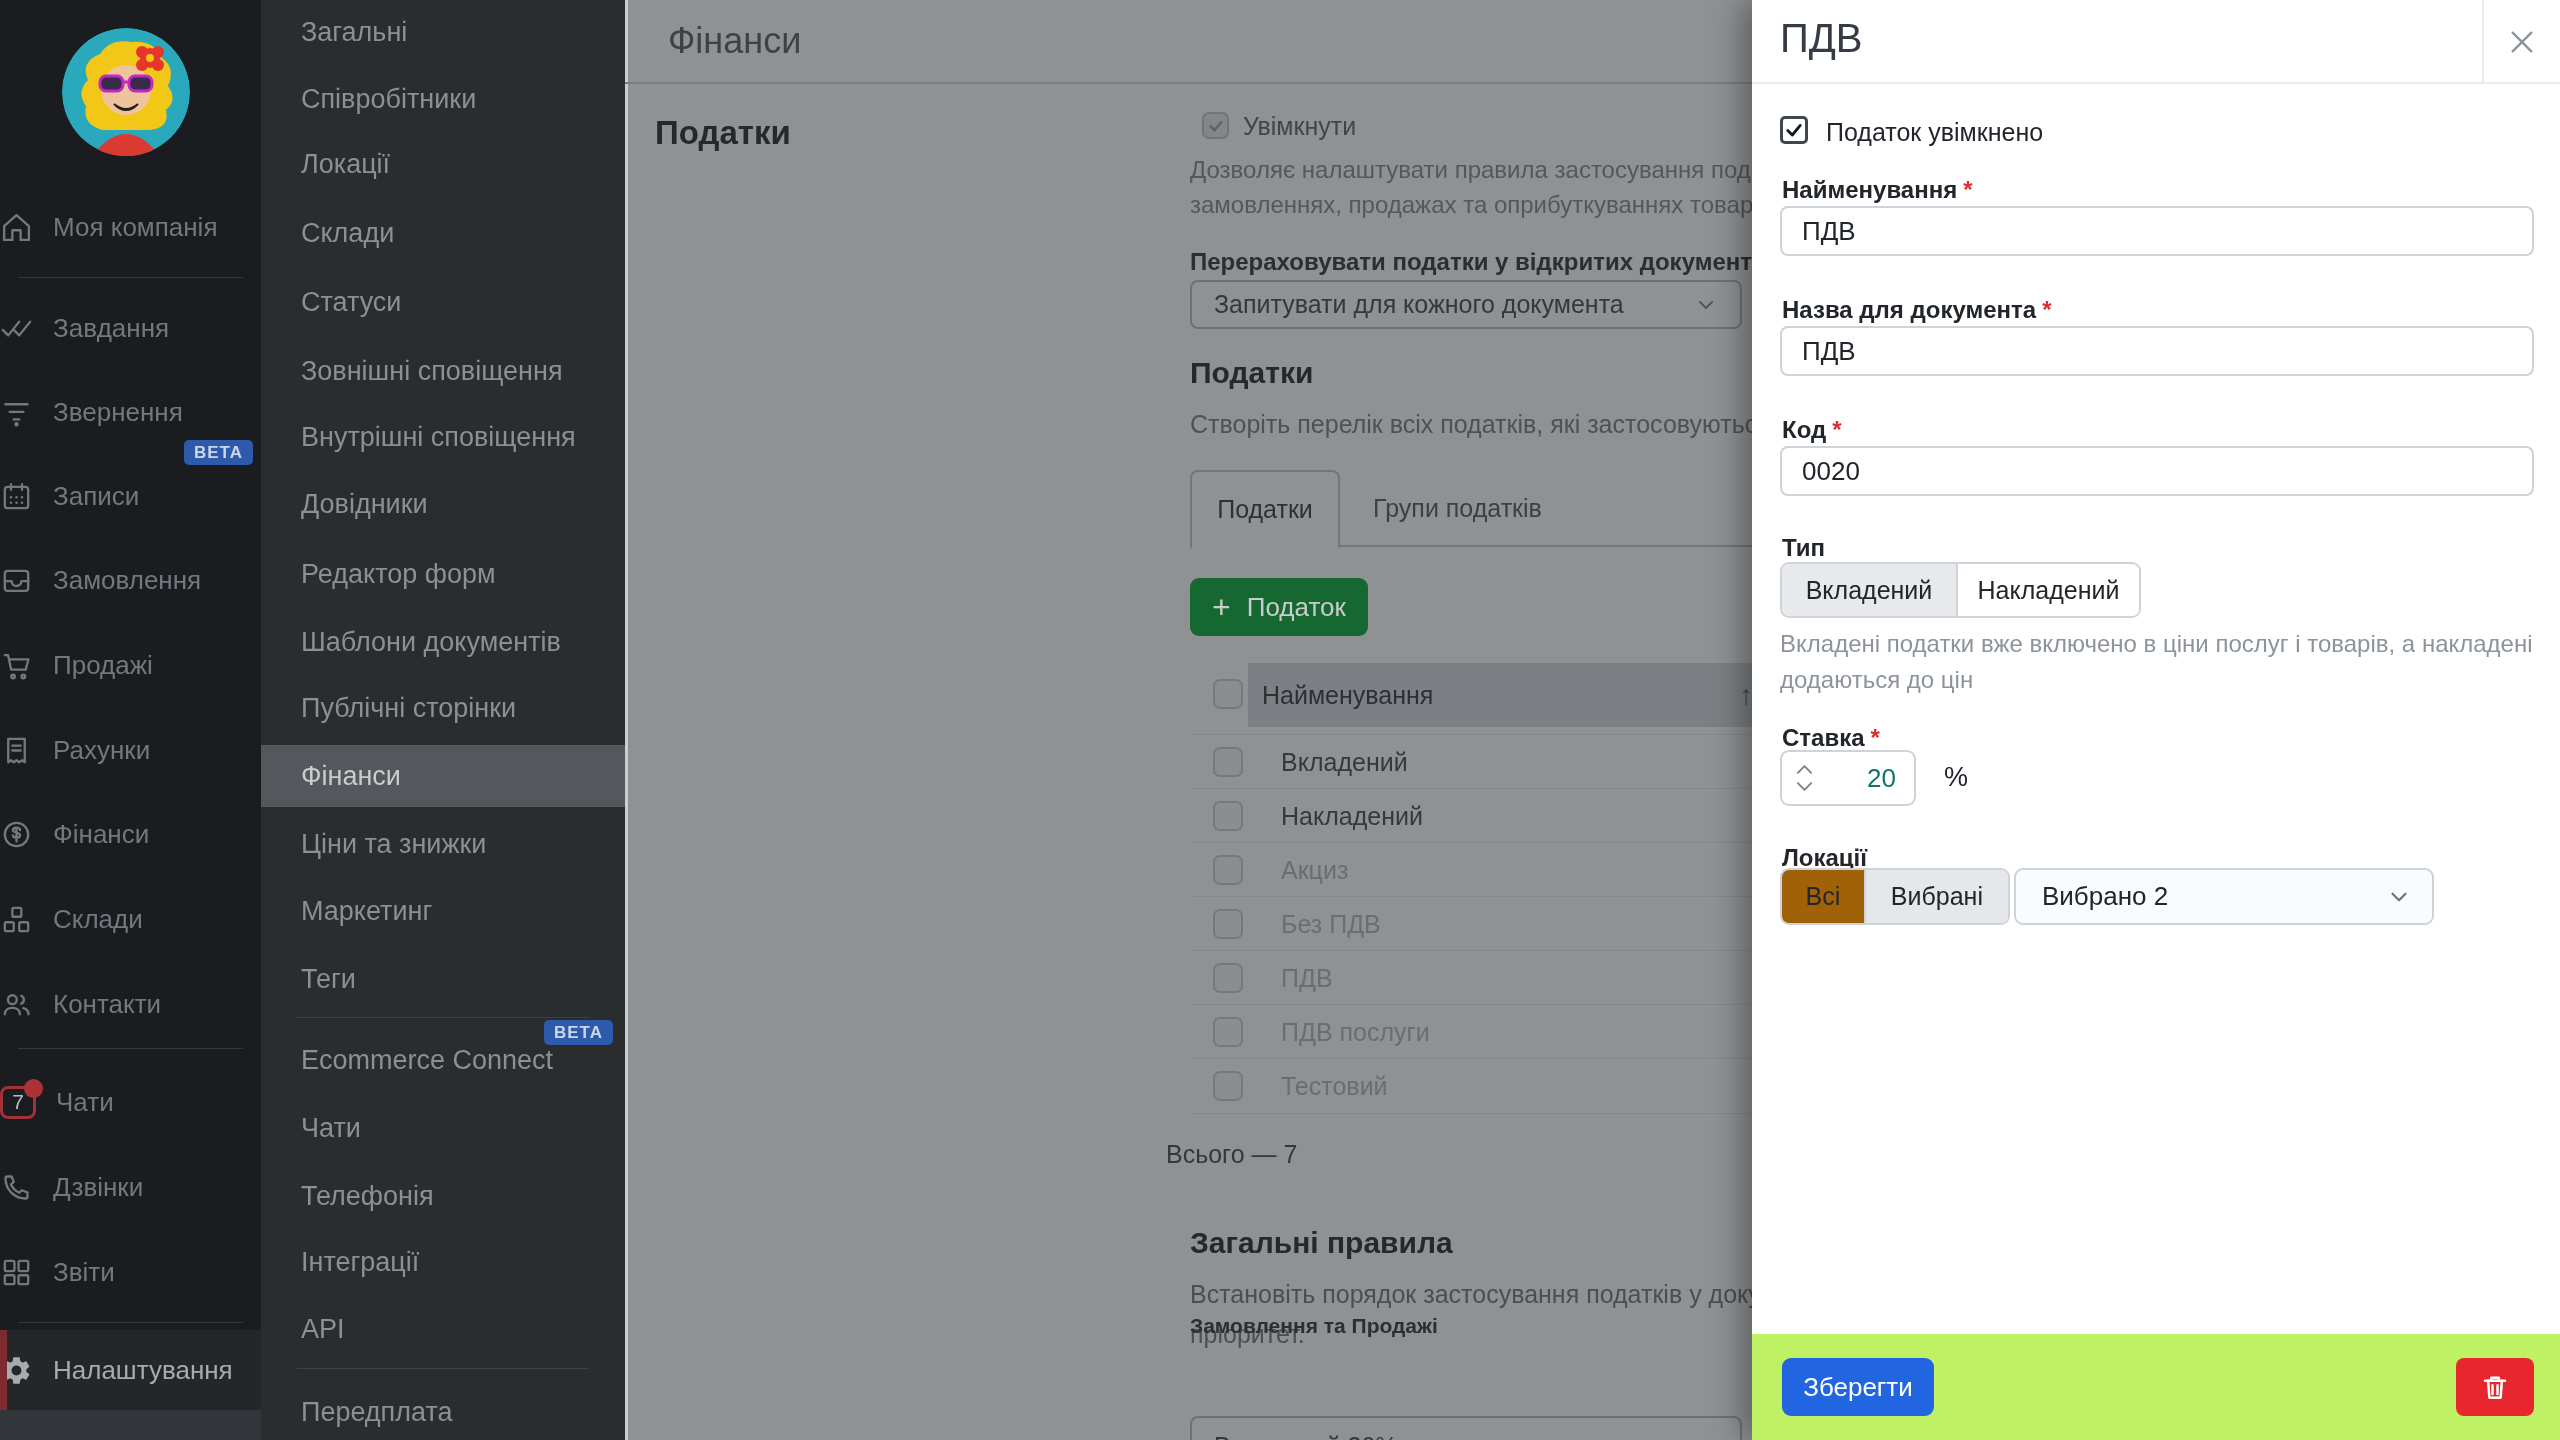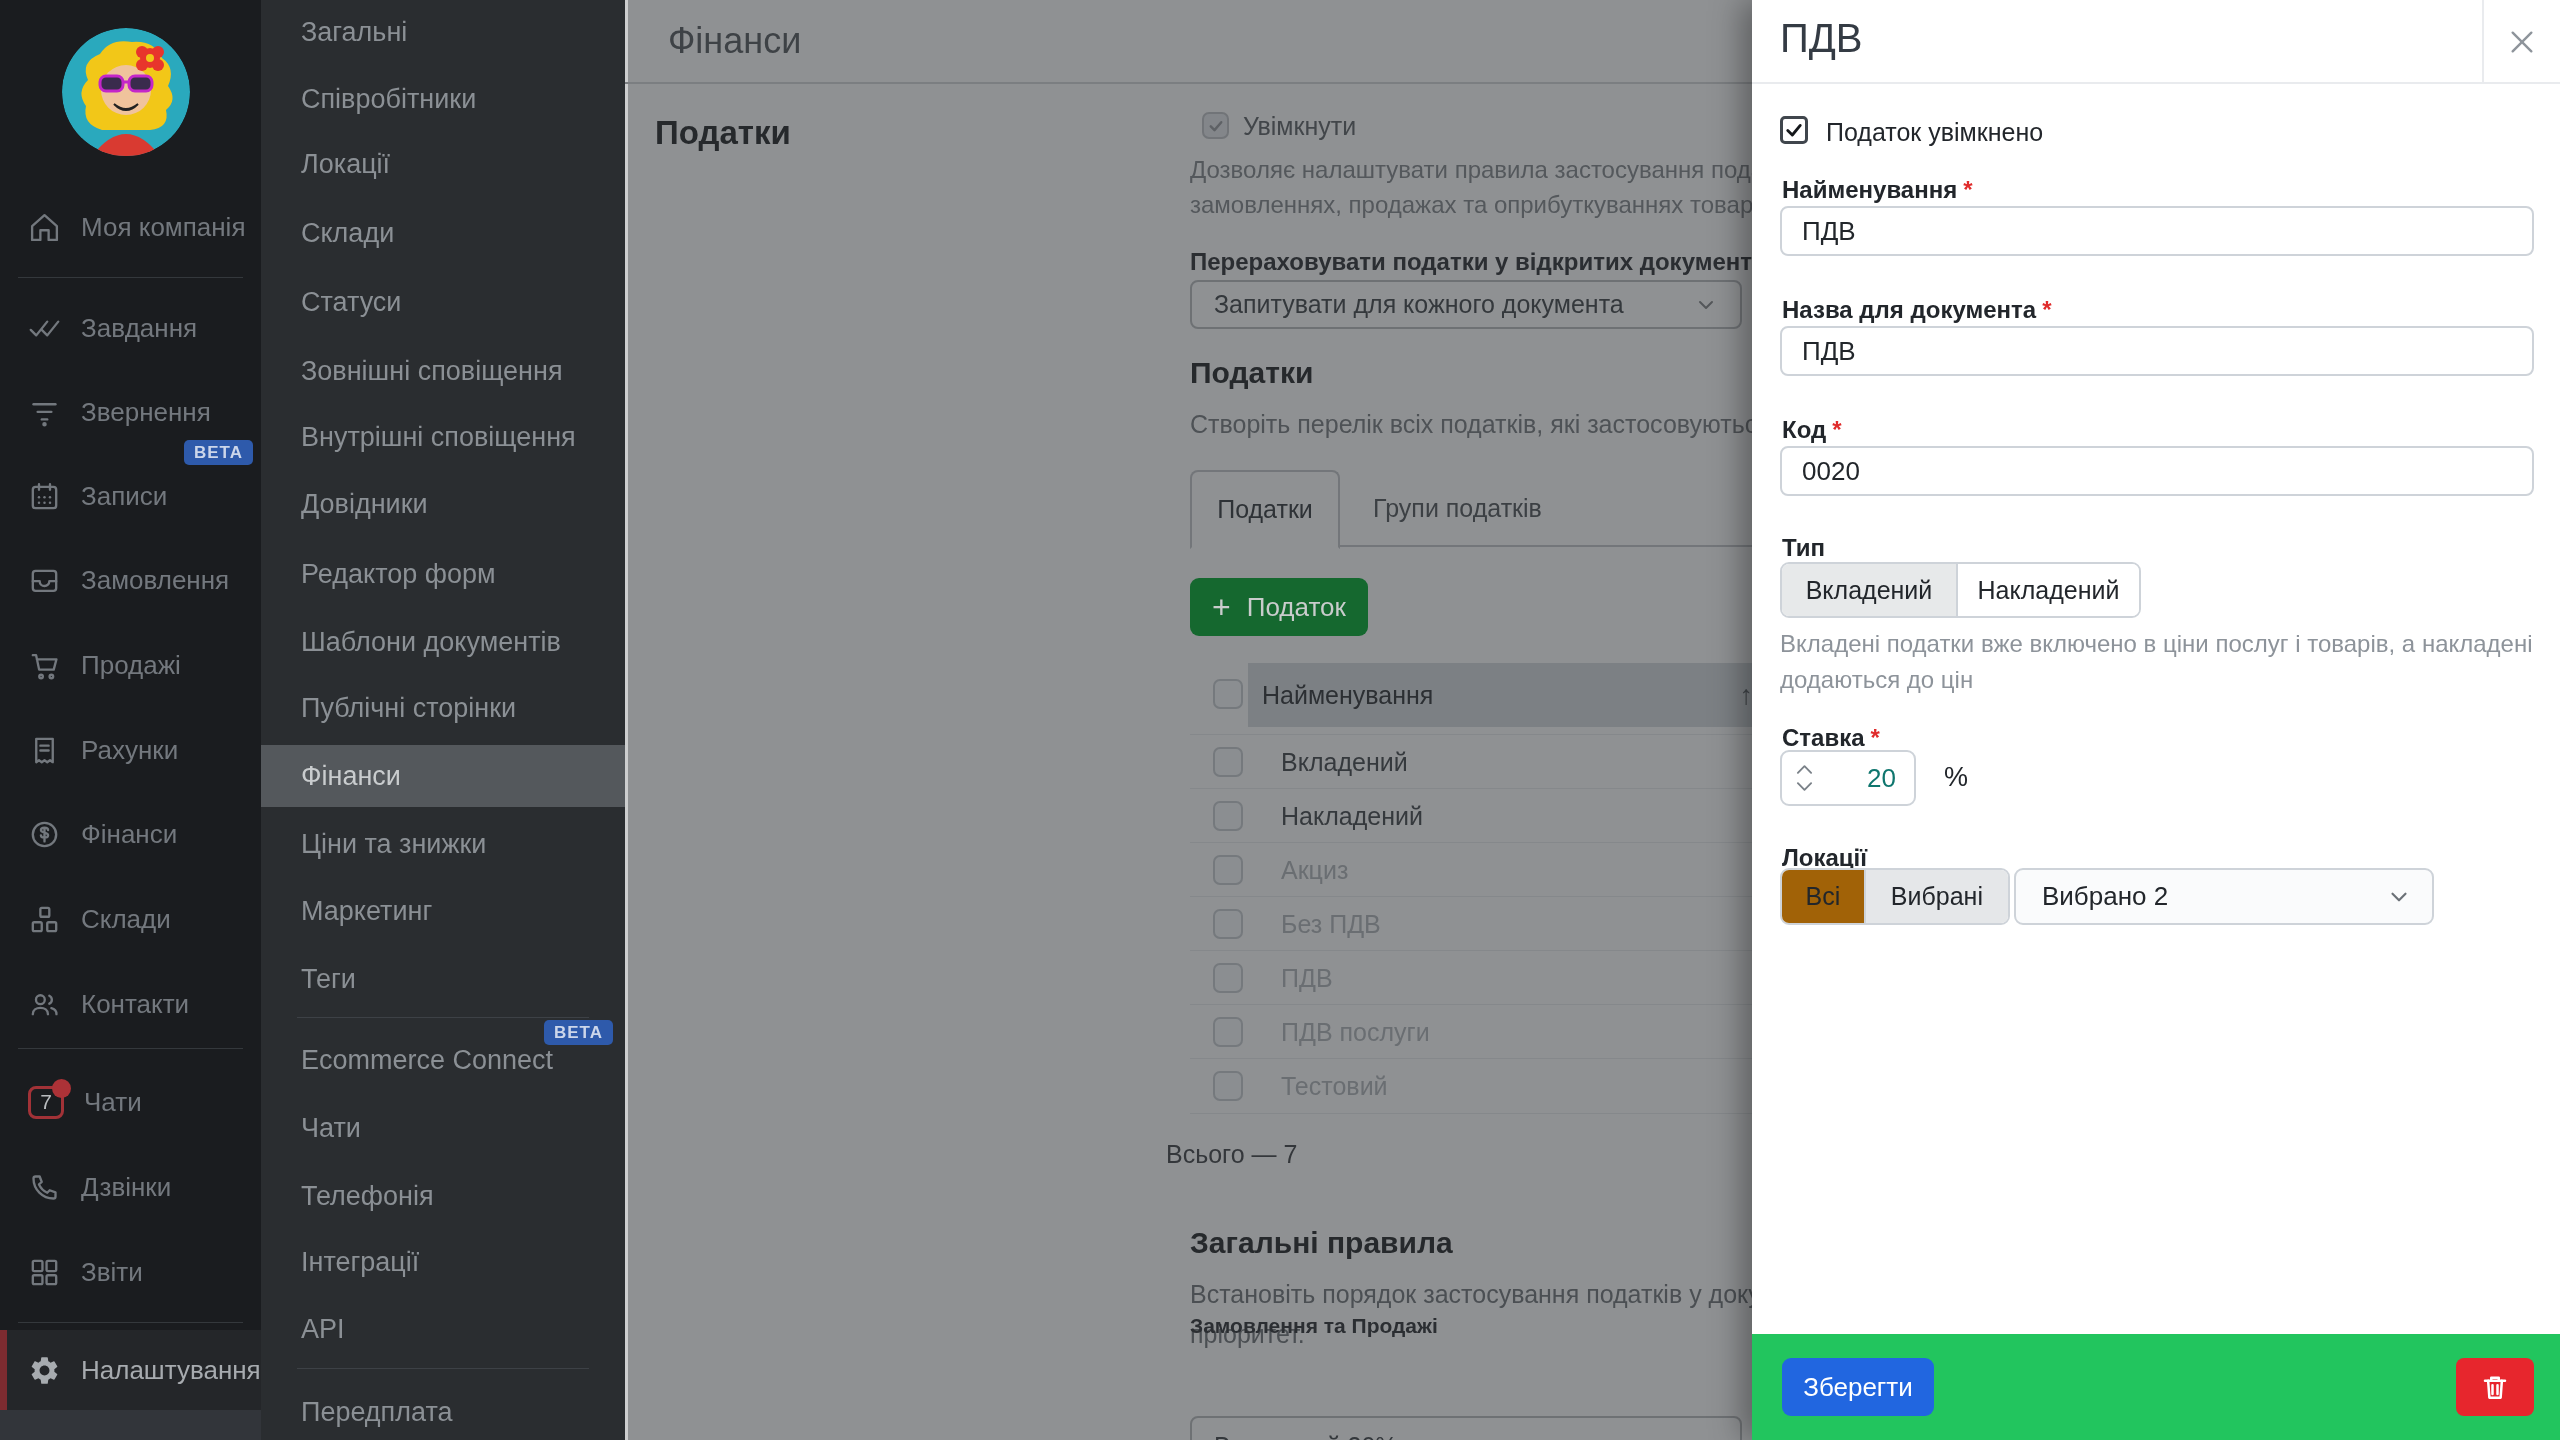--- a/index.html
+++ b/index.html
@@ -2,21 +2,21 @@
 <html><head>
 <meta charset="utf-8">
 <style>
   html,body{margin:0;padding:0;background:#000;}
   #root{position:relative;width:2560px;height:1440px;overflow:hidden;
         font-family:"Liberation Sans", sans-serif;background:#8f9193;}
   .abs{position:absolute;}
   
   #sb1{position:absolute;left:0;top:0;width:261px;height:1440px;background:#1a1c1f;z-index:5;}
   .s1item{position:absolute;left:0;width:261px;height:84px;display:flex;align-items:center;
-          gap:20px;padding-left:28px;box-sizing:border-box;color:#73787e;font-size:26px;cursor:pointer;}
+          gap:20px;box-sizing:border-box;color:#73787e;font-size:26px;cursor:pointer;}
   .s1item .ic{width:33px;height:33px;flex:none;}
   .s1div{position:absolute;left:18px;width:225px;height:1px;background:#34383c;}
   .s1sel{background:#242629;color:#a7abaf;}
   .s1selbar{position:absolute;left:0;top:0;width:7px;height:100%;background:#7e2b30;}
   .s1band{position:absolute;left:0;top:1410px;width:261px;height:30px;background:#32353a;}
   .avatar{position:absolute;left:62px;top:28px;width:128px;height:128px;border-radius:50%;overflow:hidden;}
   .beta{position:absolute;background:#2e5aab;color:#ccd6ea;font-size:17px;font-weight:bold;
         letter-spacing:1px;padding:4px 10px;border-radius:5px;line-height:1;}
   .chatbadge{position:relative;width:36px;height:33px;flex:none;border:3px solid #a23237;border-radius:8px;
              display:flex;align-items:center;justify-content:center;color:#b9bcbf;font-size:21px;box-sizing:border-box;}
@@ -69,21 +69,21 @@
   .segc{display:flex;align-items:center;justify-content:center;font-size:25px;color:#22262b;cursor:pointer;}
   .help{position:absolute;left:28px;font-size:24px;color:#8d939a;white-space:nowrap;}
   .ratebox{position:absolute;left:28px;top:750px;width:136px;height:56px;border:2px solid #ced3d9;border-radius:9px;
            box-sizing:border-box;display:flex;align-items:center;background:#fff;cursor:text;}
   .steppers{display:flex;flex-direction:column;gap:6px;margin-left:14px;color:#7a8188;}
   .rateval{margin-left:auto;margin-right:18px;font-size:26px;color:#0f766e;}
   .locsel{position:absolute;left:262px;top:868px;width:420px;height:57px;border:2px solid #ced3d9;border-radius:9px;
           box-sizing:border-box;display:flex;align-items:center;padding:0 20px 0 26px;font-size:26px;color:#22262b;
           background:#fafbfc;cursor:pointer;}
   .locsel .chev{margin-left:auto;color:#6b7177;}
-  .mdlfooter{position:absolute;left:0;top:1334px;width:100%;height:106px;background:#22c55e;}
+  .mdlfooter{position:absolute;left:0;top:1334px;width:100%;height:106px;background:#bef264;}
   .btn-save{position:absolute;left:30px;top:24px;width:152px;height:58px;background:#2166e0;border-radius:9px;
             color:#fff;font-size:26px;display:flex;align-items:center;justify-content:center;cursor:pointer;border:none;font-family:inherit;}
   .btn-del{position:absolute;right:26px;top:24px;width:78px;height:58px;background:#e7262d;border-radius:8px;
            display:flex;align-items:center;justify-content:center;cursor:pointer;border:none;}
   .chev{color:#54575a;}
 </style>
 </head>
 <body>
 
 <div id="root">

